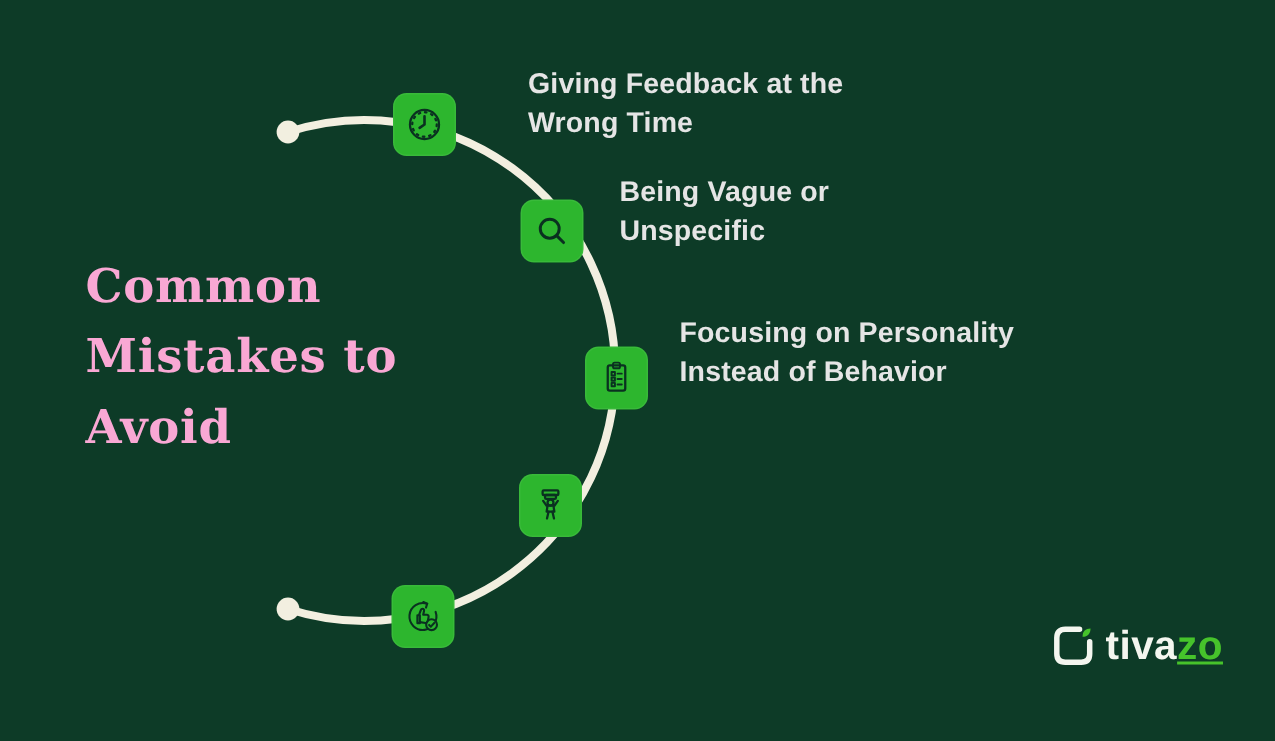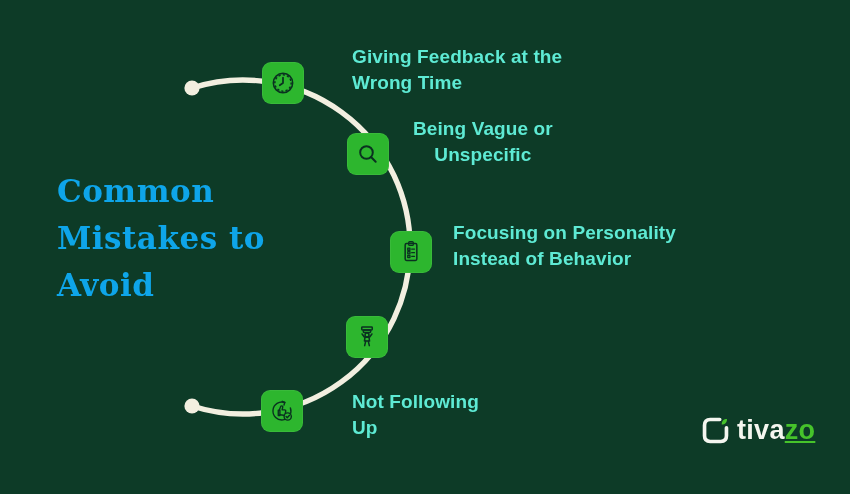--- a/index.html
+++ b/index.html
@@ -8,34 +8,34 @@
     width:850px;height:494px;
     background:#0d3b27;
     overflow:hidden;
     font-family:"Liberation Sans","DejaVu Sans",sans-serif;
   }
   .arc-svg{position:absolute;left:0;top:0;z-index:1;}
   .title{
     position:absolute;left:57px;top:168px;margin:0;z-index:2;
     font-family:"DejaVu Serif","Liberation Serif",serif;
     font-weight:bold;font-size:31px;line-height:47px;
-    letter-spacing:0.5px;color:#0ea5e9;white-space:pre-line;
+    letter-spacing:0.5px;color:#f9a8d4;white-space:pre-line;
   }
   .icon-box{
     position:absolute;z-index:3;
     width:42px;height:42px;border-radius:9px;
     background:#2db62e;
     display:flex;align-items:center;justify-content:center;
     box-shadow:0 0 0 1px rgba(255,255,255,0.06) inset;
   }
   .icon-box svg{display:block;}
   .label{
     position:absolute;z-index:3;margin:0;
     font-weight:bold;font-size:19px;line-height:26px;
-    color:#5eead4;white-space:pre-line;letter-spacing:0.1px;
+    color:#e5e5e5;white-space:pre-line;letter-spacing:0.1px;
   }
   .logo{
     position:absolute;left:700px;top:415px;z-index:3;
     display:flex;align-items:center;gap:6px;
   }
   .logo-text{
     font-weight:bold;font-size:27px;letter-spacing:0.3px;color:#f4f6ef;
   }
   .logo-text .zo{color:#46c32b;text-decoration:underline;}
   .glyph{stroke:#0a3120;fill:none;stroke-linecap:round;stroke-linejoin:round;}
@@ -68,38 +68,38 @@
 Wrong Time</p>
 
   <div class="icon-box" style="left:347px;top:133px;">
     <svg width="28" height="28" viewBox="0 0 24 24">
       <g class="glyph" stroke-width="1.7">
         <circle cx="10.7" cy="10.7" r="5.4"></circle>
         <path d="M14.8 14.8 L18.6 18.6"></path>
       </g>
     </svg>
   </div>
-  <p class="label" style="left:413px;top:116px;text-align:center;">Being Vague or
+  <p class="label" style="left:413px;top:116px;">Being Vague or
 Unspecific</p>
 
   <div class="icon-box" style="left:390px;top:231px;">
     <svg width="28" height="28" viewBox="0 0 24 24">
       <g class="glyph" stroke-width="1.1">
         <rect x="7" y="4.8" width="10" height="14.4" rx="1.2" stroke-width="1.3"></rect>
         <rect x="10" y="3.2" width="4" height="3.2" rx="0.9"></rect>
         <rect x="9.2" y="8.6" width="1.9" height="1.9"></rect>
         <path d="M12.6 9.5 H15"></path>
         <rect x="9.2" y="11.7" width="1.9" height="1.9"></rect>
         <path d="M12.6 12.6 H15"></path>
         <rect x="9.2" y="14.8" width="1.9" height="1.9"></rect>
         <path d="M12.6 15.7 H15"></path>
       </g>
     </svg>
   </div>
-  <p class="label" style="left:453px;top:220px;">Focusing on Personality
+  <p class="label" style="left:453px;top:210px;">Focusing on Personality
 Instead of Behavior</p>
 
   <div class="icon-box" style="left:346px;top:316px;">
     <svg width="28" height="28" viewBox="0 0 24 24">
       <g class="glyph" stroke-width="1.3">
         <rect x="7.5" y="3.4" width="9" height="2.6" rx="0.6"></rect>
         <rect x="8.9" y="6" width="6.2" height="2.2" rx="0.6"></rect>
         <circle cx="12" cy="10.3" r="1.7"></circle>
         <path d="M9.7 12 L7.8 9.4 M14.3 12 L16.2 9.4"></path>
         <path d="M10.3 12.1 H13.7 L14.2 15.5 H9.8 Z"></path>
@@ -113,22 +113,20 @@
       <g class="glyph" stroke-width="1.2">
         <path d="M14.4 4.7 A7.7 7.7 0 1 0 19.2 9.4"></path>
         <path d="M14.4 4.7 L12.2 3.7 M14.4 4.7 L13.7 6.9"></path>
         <path d="M8.8 11.3 h1.4 v4.5 H8.8 Z"></path>
         <path d="M10.2 15.2 l3.3 0.5 c0.6 0.1 1.1 -0.3 1.2 -0.9 l0.5 -2.6 c0.1 -0.7 -0.3 -1.2 -1 -1.2 h-2.1 l0.5 -2.2 c0.15 -0.65 -0.25 -1.2 -0.9 -1.2 c-0.4 0 -0.75 0.25 -0.9 0.65 L9.8 10.9"></path>
         <circle cx="16.9" cy="16.7" r="3.1" fill="#2db62e"></circle>
         <path d="M15.5 16.8 l1 1 l1.9 -2.1"></path>
       </g>
     </svg>
   </div>
-  <p class="label" style="left:352px;top:389px;">Not Following
-Up</p>
 
   <div class="logo">
     <svg width="31" height="31" viewBox="0 0 28 28">
       <path d="M17.8 4.1 H9.2 Q4.1 4.1 4.1 9.2 V18.8 Q4.1 23.9 9.2 23.9 H18.8 Q23.9 23.9 23.9 18.8 V11.6" stroke="#f4f6ef" stroke-width="3.3" fill="none" stroke-linecap="round"></path>
       <path d="M19.6 8.6 C19.6 5.2 21.4 3.6 24.4 3.6 C24.4 6.6 22.8 8.6 19.6 8.6 Z" fill="#46c32b"></path>
     </svg>
     <span class="logo-text"><span>tiva</span><span class="zo">zo</span></span>
   </div>
 
 </div>

